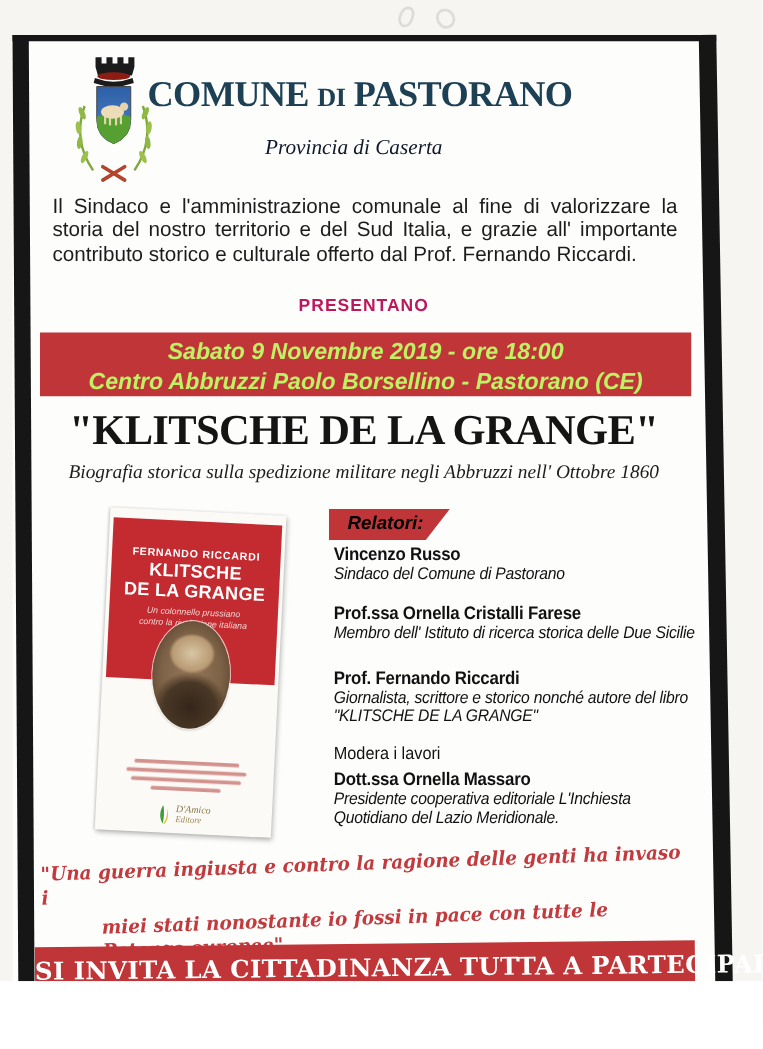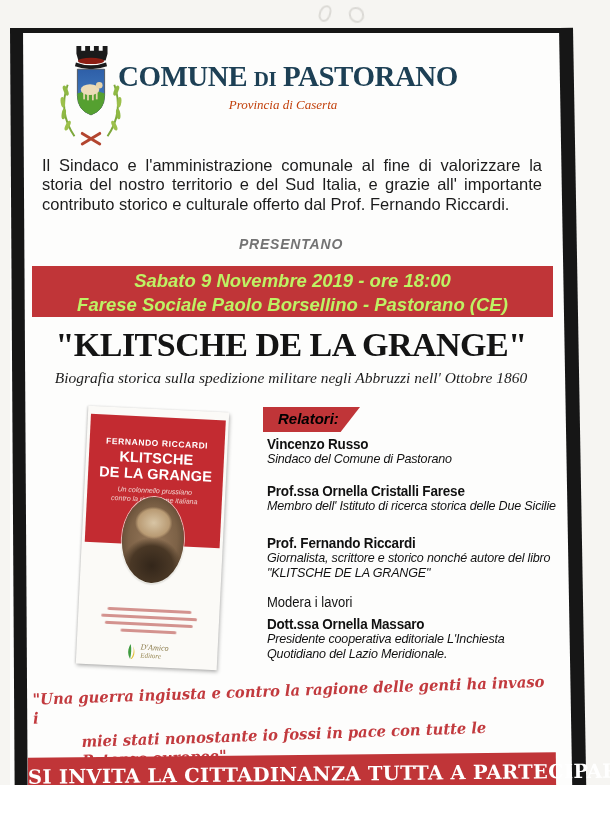--- a/index.html
+++ b/index.html
@@ -17,27 +17,27 @@
   .smudge{position:absolute;background:#e6e4df;filter:blur(2.5px);border-radius:4px;}
   .sm1{left:55px;top:808px;width:150px;height:8px;}
   .sm2{left:290px;top:811px;width:160px;height:6px;}
   .sm3{left:468px;top:806px;width:62px;height:6px;}
 
   
   .crest{position:absolute;left:52px;top:42px;width:78px;height:105px;}
   .header-text{position:absolute;left:118px;top:60px;width:330px;text-align:center;color:#1d4055;}
   .muni{font-family:"Liberation Serif",serif;font-weight:bold;font-size:29px;letter-spacing:-0.5px;line-height:32px;white-space:nowrap;}
   .muni .sm{font-size:21px;}
-  .prov{font-family:"Liberation Serif",serif;font-style:italic;font-size:13px;margin-top:2px;color:#c2410c;}
+  .prov{font-family:"Liberation Serif",serif;font-style:italic;font-size:17px;margin-top:14px;color:#0f172a;}
 
   
   .intro{position:absolute;left:42px;top:156px;width:500px;font-family:Liberation Sans, sans-serif;
          font-size:16.5px;line-height:1.18;text-align:justify;color:#1c1c1c;}
   .presentano{position:absolute;left:10px;top:236px;width:562px;text-align:center;
-         font-weight:bold;font-style:italic;font-size:14px;letter-spacing:.8px;color:#737373;}
+         font-weight:bold;font-size:14px;letter-spacing:.8px;color:#be185d;}
 
   
   .event-banner{position:absolute;left:32px;top:266px;width:521px;height:51px;background:#c03538;
          color:#bef264;text-align:center;font-weight:bold;font-style:italic;font-size:18.5px;line-height:23.5px;padding-top:3px;box-sizing:border-box;}
 
   
   .main-title{position:absolute;left:10px;top:326px;width:562px;text-align:center;
          font-family:"Liberation Serif",serif;font-weight:bold;font-size:34px;letter-spacing:-0.5px;color:#141414;}
   .sub-title{position:absolute;left:10px;top:369px;width:562px;text-align:center;
          font-family:"Liberation Serif",serif;font-style:italic;font-size:15.5px;color:#1d1d1d;}
@@ -131,21 +131,21 @@
     <div class="muni"><span>COMUNE</span> <span class="sm">DI</span> <span>PASTORANO</span></div>
     <div class="prov">Provincia di Caserta</div>
   </div>
 
   <div class="intro">Il Sindaco e l'amministrazione comunale al fine di valorizzare la storia del nostro territorio e del Sud Italia, e grazie all' importante contributo storico e culturale offerto dal Prof. Fernando Riccardi.</div>
 
   <div class="presentano">PRESENTANO</div>
 
   <div class="event-banner">
     <div>Sabato 9 Novembre 2019 - ore 18:00</div>
-    <div>Farese Sociale Paolo Borsellino - Pastorano (CE)</div>
+    <div>Centro Abbruzzi Paolo Borsellino - Pastorano (CE)</div>
   </div>
 
   <div class="main-title">"KLITSCHE DE LA GRANGE"</div>
   <div class="sub-title">Biografia storica sulla spedizione militare negli Abbruzzi nell' Ottobre 1860</div>
 
   <div class="book">
     <div class="book-red">
       <div class="book-author">FERNANDO RICCARDI</div>
       <div class="book-title">
         <div>KLITSCHE</div>

